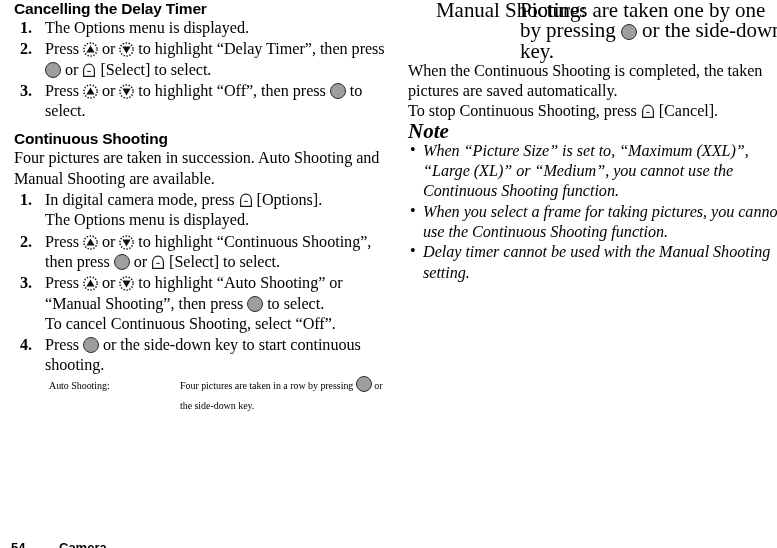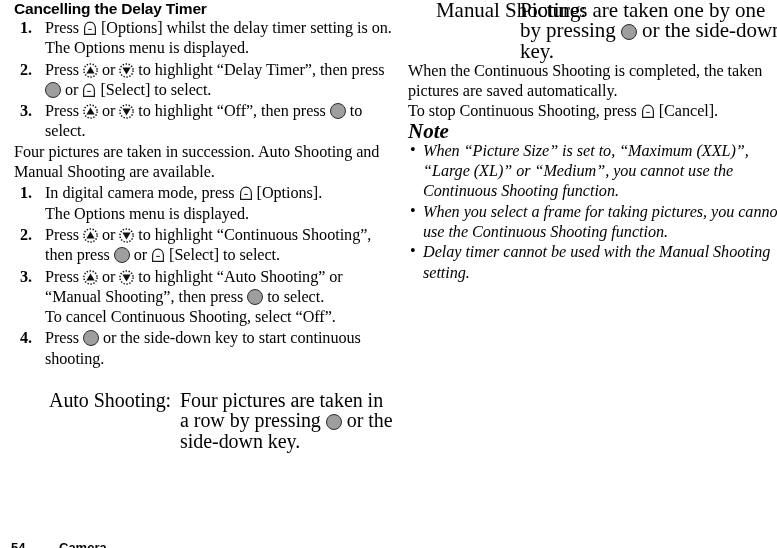--- a/index.html
+++ b/index.html
@@ -76,25 +76,24 @@
     display: block;
   }
   .indent-quote {
     display: block;
     padding-left: 4px;
   }
 
   
   .defrow {
     position: relative;
-    font-size: 20px;
+    font-size: 10px;
     line-height: 20.3px;
     padding-left: 35px;
     letter-spacing: -0.05px;
-    margin-top: 21px;
   }
   .defrow .dterm {
     position: absolute;
     left: 35px;
     top: 0;
     white-space: nowrap;
   }
   .defrow .ddesc {
     display: block;
     margin-left: 131px;
@@ -222,43 +221,41 @@
 </head>
 <body>
 
 <div class="page">
 
   <div class="col col-left">
 
     <h2 class="sec-head">Cancelling the Delay Timer</h2>
 
     <ol class="steps">
-        <li><span class="num">1.</span><span>Press <span class="ico ico-softkey"><svg width="14" height="15" viewBox="0 0 14 15">
-                <path d="M7 1.2 C3.6 1.2 1.6 4.2 1.6 7.6 L1.6 13.4 L12.4 13.4 L12.4 7.6 C12.4 4.2 10.4 1.2 7 1.2 Z" fill="#ffffff" stroke="#1a1a1a" stroke-width="1.2" stroke-linejoin="round"></path>
-                <path d="M5.6 8.4 L8.4 8.4" stroke="#1a1a1a" stroke-width="1" stroke-linecap="round"></path>
-              </svg></span> [Options] whilst the delay timer setting is on.</span><span class="sub-line">The Options menu is displayed.</span></li>
+        <li><span class="num">1.</span><span class="sub-line">The Options menu is displayed.</span></li>
         <li><span class="num">2.</span><span>Press <span class="ico ico-nav"><svg width="15" height="15" viewBox="0 0 15 15">
                 <circle cx="7.5" cy="7.5" r="6.6" fill="#ffffff" stroke="#111111" stroke-width="1.5" stroke-dasharray="1.4 1.6"></circle>
                 <path d="M7.5 3.4 L11.6 10.4 L3.4 10.4 Z" fill="#111111"></path>
               </svg></span> or <span class="ico ico-nav"><svg width="15" height="15" viewBox="0 0 15 15">
                 <circle cx="7.5" cy="7.5" r="6.6" fill="#ffffff" stroke="#111111" stroke-width="1.5" stroke-dasharray="1.4 1.6"></circle>
                 <path d="M7.5 11.6 L3.4 4.6 L11.6 4.6 Z" fill="#111111"></path>
               </svg></span> to highlight “Delay Timer”, then press <span class="ico ico-center"></span> or <span class="ico ico-softkey"><svg width="14" height="15" viewBox="0 0 14 15">
                 <path d="M7 1.2 C3.6 1.2 1.6 4.2 1.6 7.6 L1.6 13.4 L12.4 13.4 L12.4 7.6 C12.4 4.2 10.4 1.2 7 1.2 Z" fill="#ffffff" stroke="#1a1a1a" stroke-width="1.2" stroke-linejoin="round"></path>
                 <path d="M5.6 8.4 L8.4 8.4" stroke="#1a1a1a" stroke-width="1" stroke-linecap="round"></path>
               </svg></span> [Select] to select.</span></li>
         <li><span class="num">3.</span><span>Press <span class="ico ico-nav"><svg width="15" height="15" viewBox="0 0 15 15">
                 <circle cx="7.5" cy="7.5" r="6.6" fill="#ffffff" stroke="#111111" stroke-width="1.5" stroke-dasharray="1.4 1.6"></circle>
                 <path d="M7.5 3.4 L11.6 10.4 L3.4 10.4 Z" fill="#111111"></path>
               </svg></span> or <span class="ico ico-nav"><svg width="15" height="15" viewBox="0 0 15 15">
                 <circle cx="7.5" cy="7.5" r="6.6" fill="#ffffff" stroke="#111111" stroke-width="1.5" stroke-dasharray="1.4 1.6"></circle>
                 <path d="M7.5 11.6 L3.4 4.6 L11.6 4.6 Z" fill="#111111"></path>
               </svg></span> to highlight “Off”, then press <span class="ico ico-center"></span> to select.</span></li>
       </ol>
 
+    <h2 class="sec-head gap-top">Continuous Shooting</h2>
 
     <p class="body">Four pictures are taken in succession. Auto Shooting and Manual Shooting are available.</p>
 
     <ol class="steps">
         <li><span class="num">1.</span><span>In digital camera mode, press <span class="ico ico-softkey"><svg width="14" height="15" viewBox="0 0 14 15">
                 <path d="M7 1.2 C3.6 1.2 1.6 4.2 1.6 7.6 L1.6 13.4 L12.4 13.4 L12.4 7.6 C12.4 4.2 10.4 1.2 7 1.2 Z" fill="#ffffff" stroke="#1a1a1a" stroke-width="1.2" stroke-linejoin="round"></path>
                 <path d="M5.6 8.4 L8.4 8.4" stroke="#1a1a1a" stroke-width="1" stroke-linecap="round"></path>
               </svg></span> [Options].</span><span class="sub-line">The Options menu is displayed.</span></li>
         <li><span class="num">2.</span><span>Press <span class="ico ico-nav"><svg width="15" height="15" viewBox="0 0 15 15">
                 <circle cx="7.5" cy="7.5" r="6.6" fill="#ffffff" stroke="#111111" stroke-width="1.5" stroke-dasharray="1.4 1.6"></circle>

